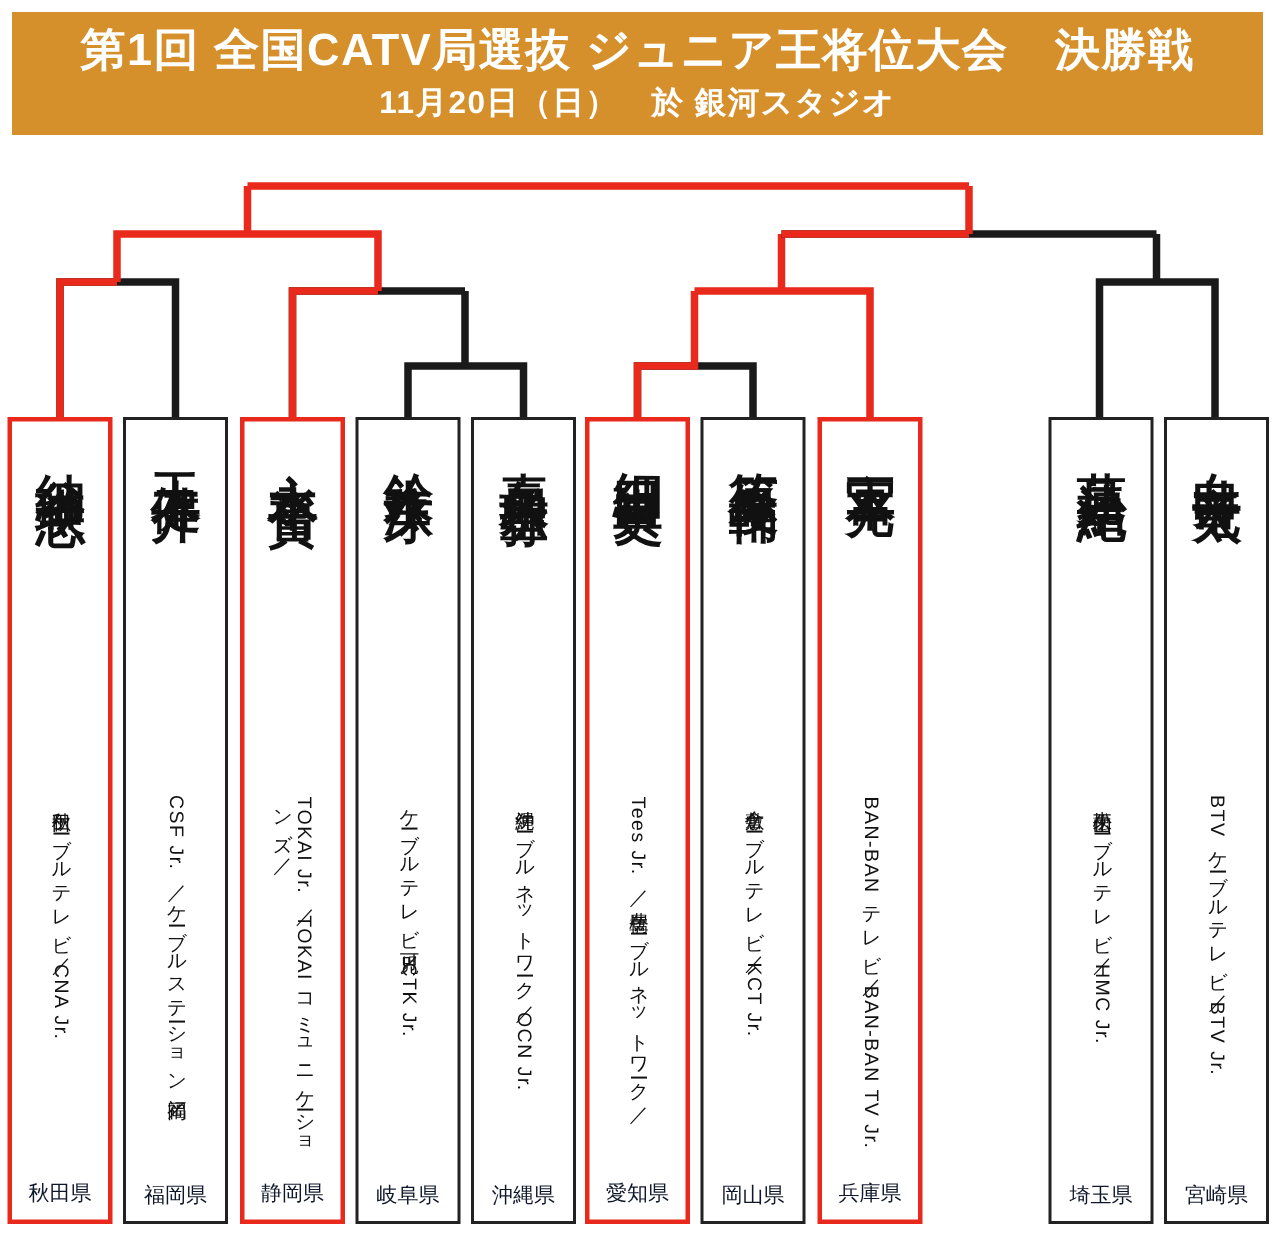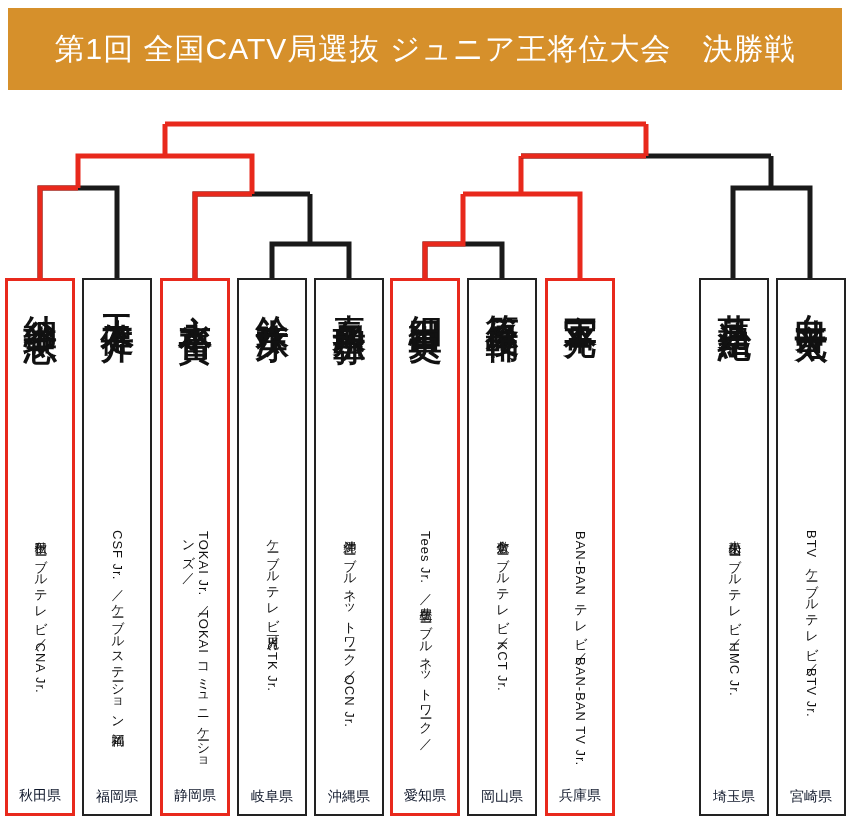--- a/index.html
+++ b/index.html
@@ -10,21 +10,21 @@
     position:relative;overflow:hidden;
   }
   
   .header{
     position:absolute;left:8px;top:8px;width:834px;height:82px;
     background:#d6902b;color:#ffffff;
     display:flex;flex-direction:column;align-items:center;justify-content:center;
     box-sizing:border-box;
   }
   .header .line1{
-    font-size:30px;font-weight:normal;letter-spacing:1px;line-height:1.15;
+    font-size:30px;font-weight:bold;letter-spacing:1px;line-height:1.15;
     white-space:nowrap;
   }
   .header .line2{
     font-size:21px;font-weight:bold;letter-spacing:1px;line-height:1.2;margin-top:4px;
     white-space:nowrap;
   }
   
   .bracket{position:absolute;left:0;top:96px;width:850px;height:200px;}
   .bracket svg{display:block;}
   
@@ -60,20 +60,21 @@
   .ppref{
     position:absolute;bottom:8px;left:0;width:100%;
     text-align:center;font-size:14px;color:#0f172a;
   }
 </style>
 </head>
 <body>
 
 <div class="header">
   <div class="line1">第1回 全国CATV局選抜 ジュニア王将位大会　決勝戦</div>
+  <div class="line2">11月20日（日）　於 銀河スタジオ</div>
 </div>
 
 <div class="bracket">
   <svg width="850" height="200" viewBox="0 0 850 200" xmlns="http://www.w3.org/2000/svg">
 
     <g>
       <path d="M40,182 L40,92 L117,92 L117,182" fill="none" stroke="#1a1a1a" stroke-width="5"></path>
       <path d="M40,182 L40,92 L78,92" fill="none" stroke="#e8291c" stroke-width="5"></path>
     </g>
 

